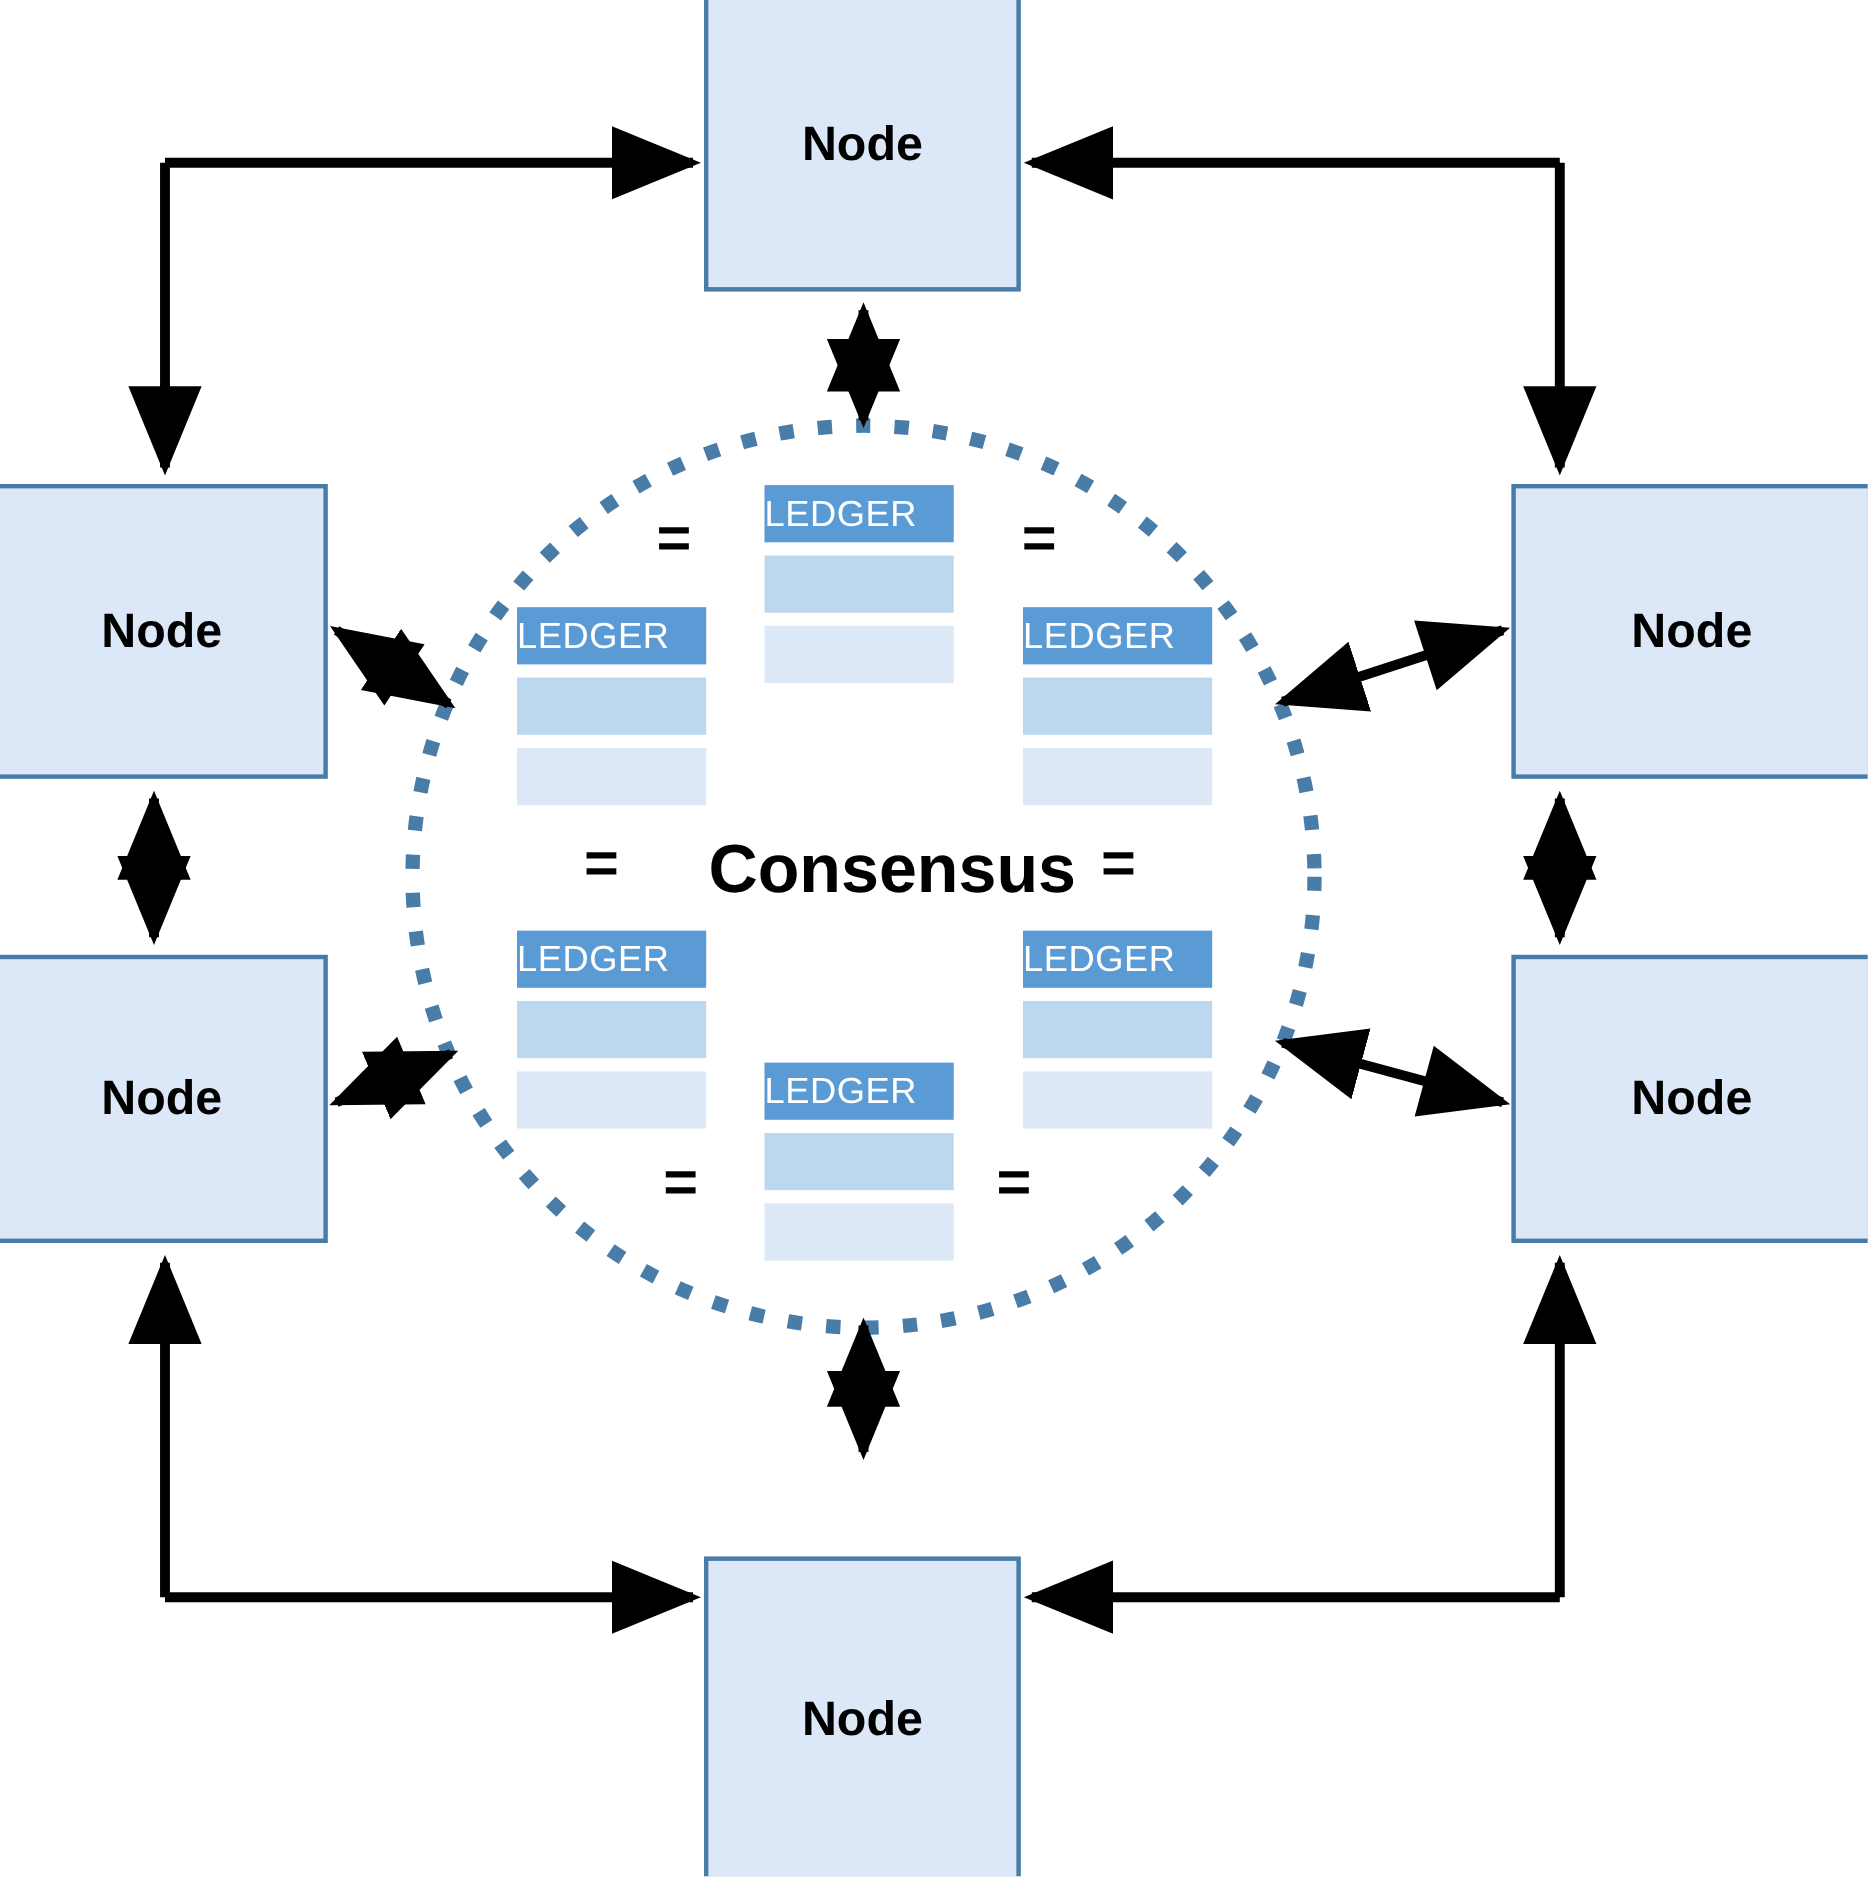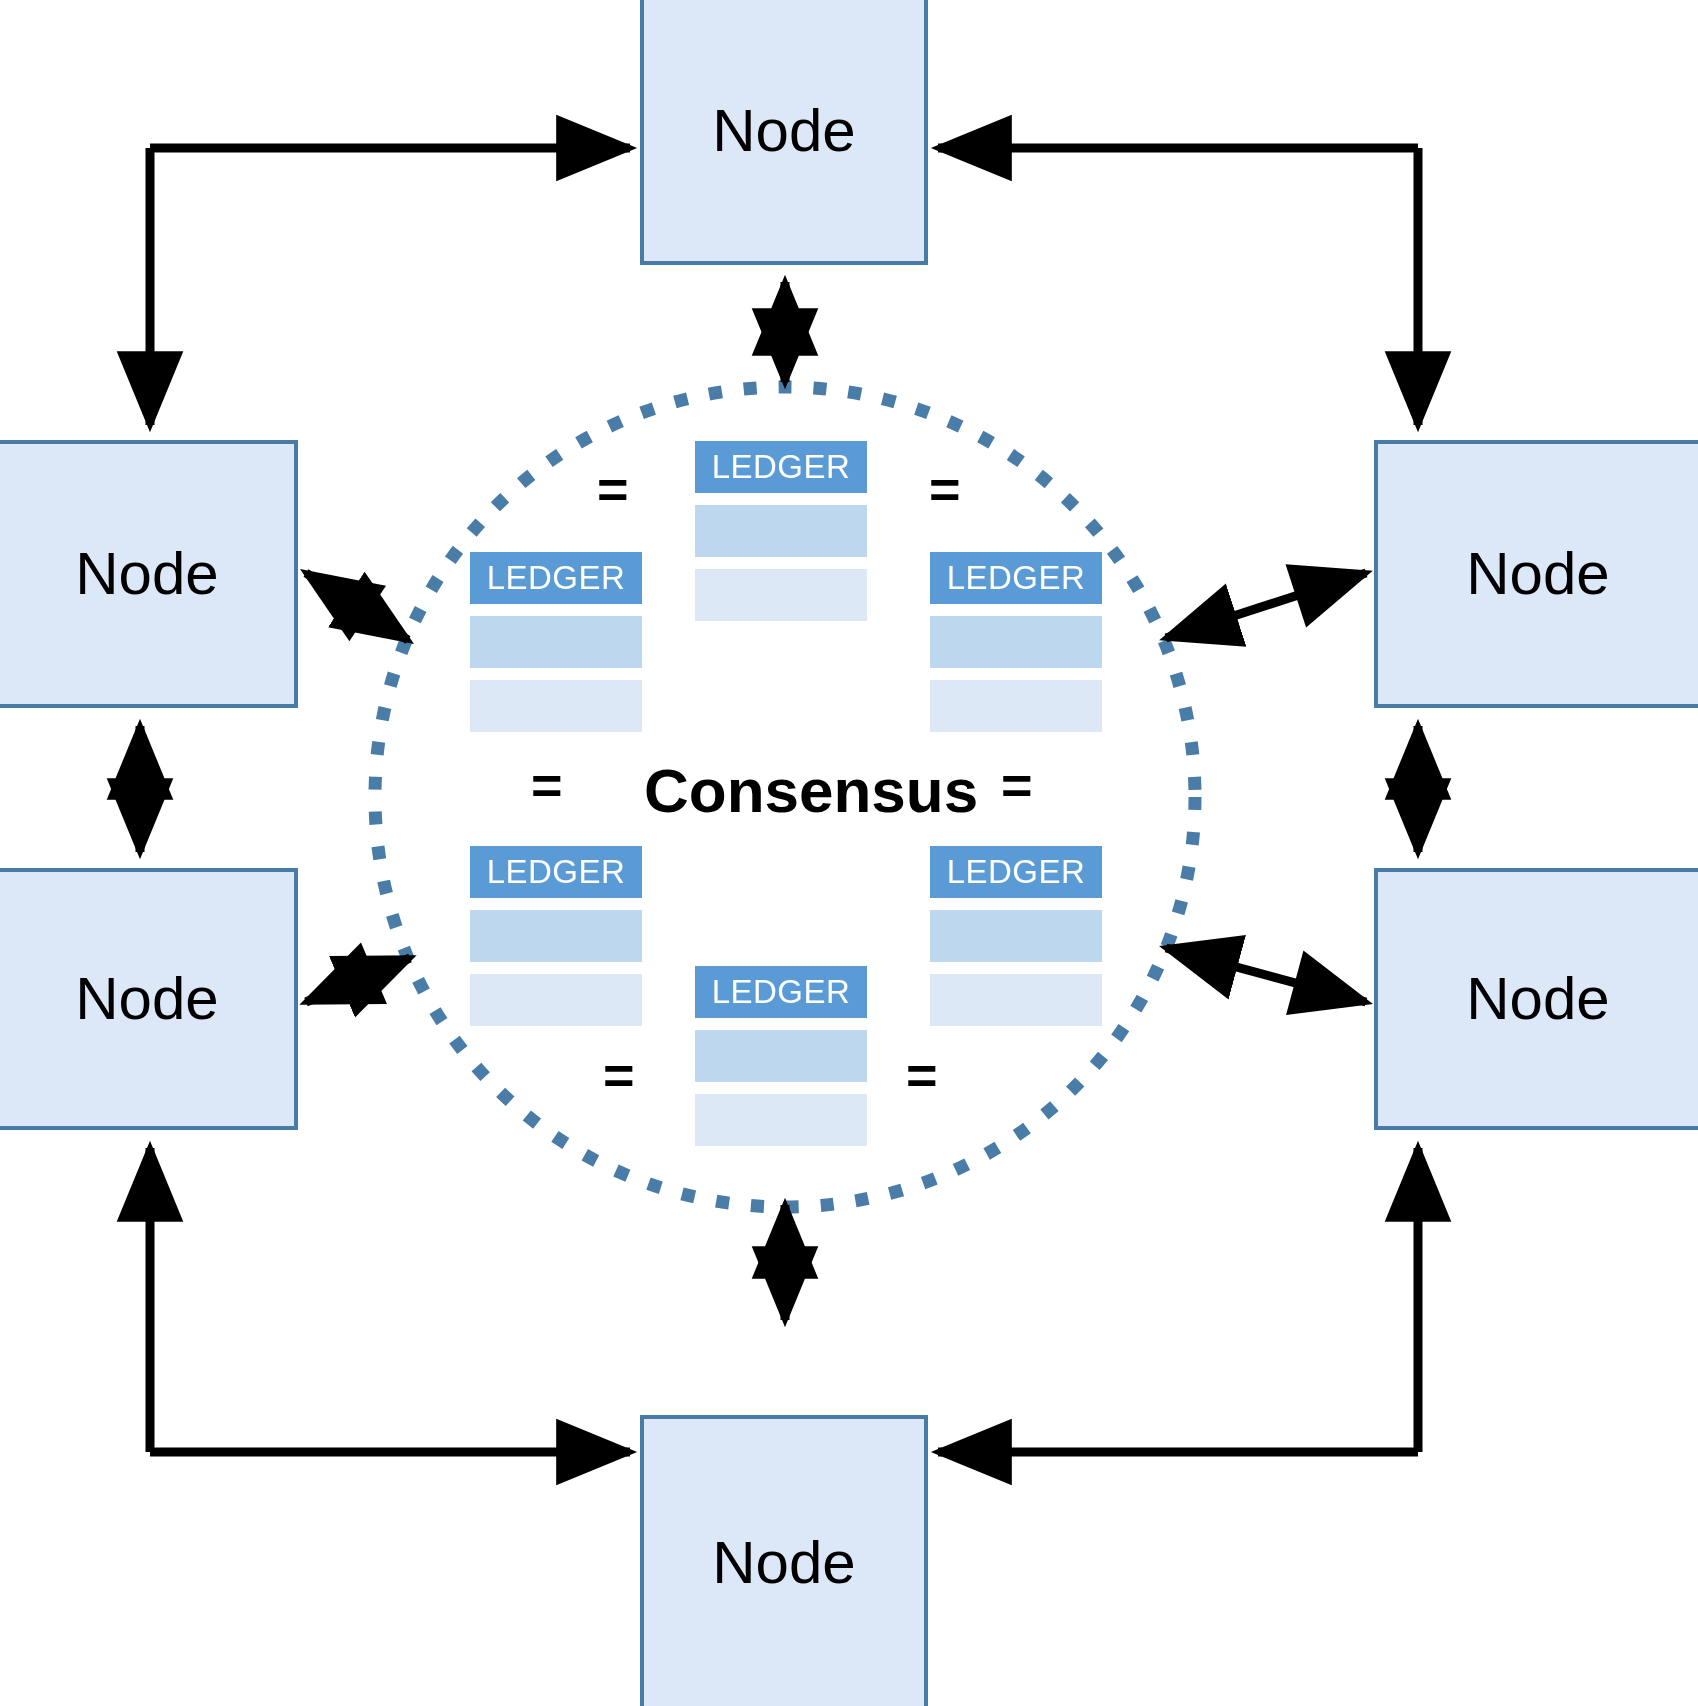--- a/index.html
+++ b/index.html
@@ -28,39 +28,39 @@
     position: absolute;
     background: #dce8f7;
     border: 4px solid #477ba8;
     box-sizing: border-box;
     display: flex;
     align-items: center;
     justify-content: center;
   }
   .node-label {
     font-family: "Liberation Sans", sans-serif;
-    font-weight: normal;
-    font-size: 60px;
+    font-weight: bold;
+    font-size: 44px;
     color: #000000;
     letter-spacing: 0px;
     line-height: 1;
   }
   .ledger {
     position: absolute;
     width: 172px;
   }
   .ledger-header {
     background: #5b9bd5;
     color: #ffffff;
     font-family: "Liberation Sans", sans-serif;
     font-size: 33px;
     font-weight: normal;
     height: 52px;
     line-height: 52px;
-    text-align: center;
+    text-align: left;
     letter-spacing: 0.5px;
   }
   .ledger-row {
     height: 52px;
     margin-top: 12px;
   }
   .ledger-row.r1 { background: #bdd7ee; }
   .ledger-row.r2 { background: #dce8f5; }
 
   .eq-mark {

